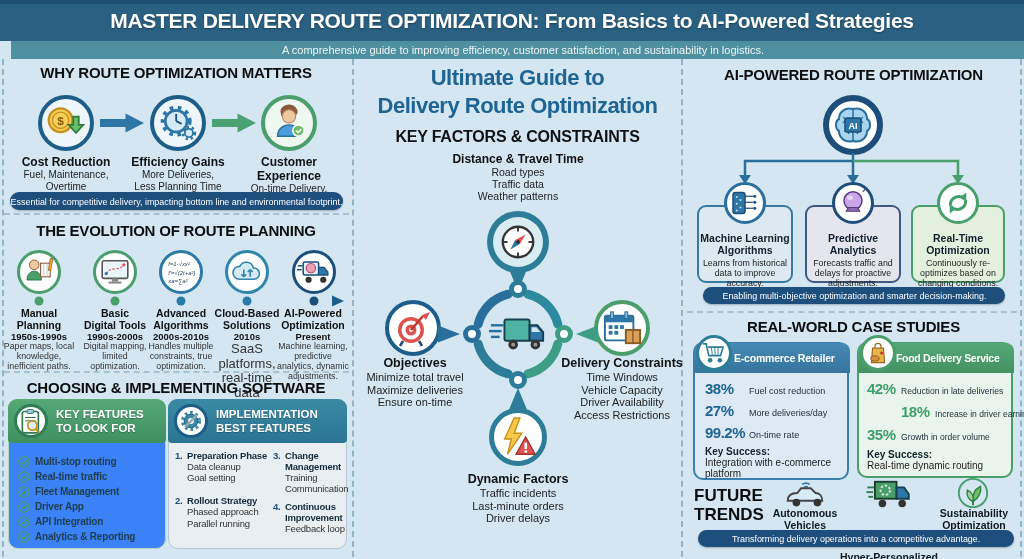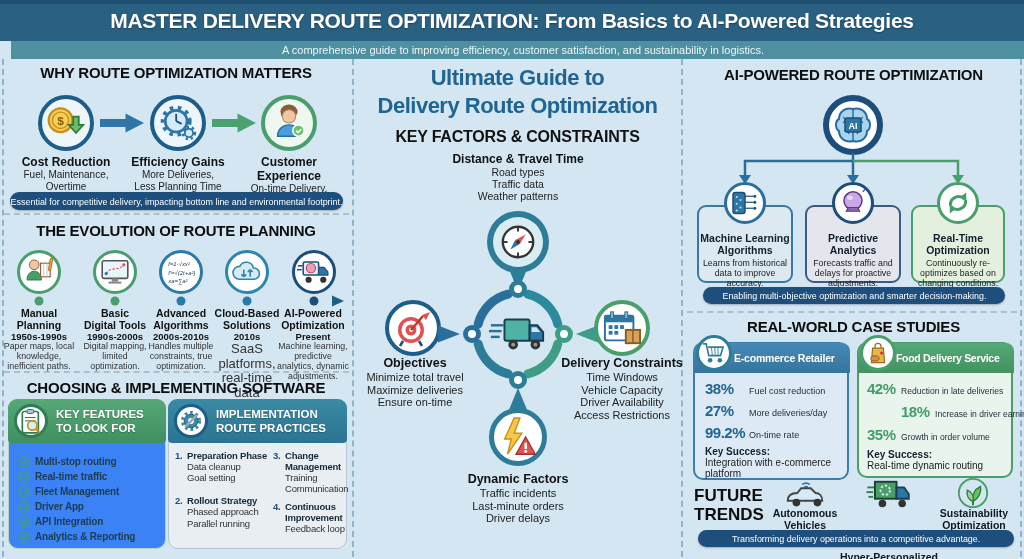--- a/index.html
+++ b/index.html
@@ -266,21 +266,21 @@
     <div class="a" style="left:-1px;top:-1px;width:179px;height:44px;background:linear-gradient(#3b8aa4,#2b7492);border-radius:9px 9px 4px 4px;"></div>
     <div class="a circle" style="left:5px;top:4px;width:34px;height:34px;border:3px solid #1d5d8a;background:#fff;">
       <svg width="26" height="26" viewBox="0 0 40 40">
         <circle cx="20" cy="20" r="13" fill="none" stroke="#3b8aa4" stroke-width="5" stroke-dasharray="4 4.5"></circle>
         <circle cx="20" cy="20" r="10.5" fill="#3b8aa4" stroke="#1d5d8a" stroke-width="1.5"></circle>
         <circle cx="20" cy="20" r="4.5" fill="#fff"></circle>
         <line x1="12" y1="28" x2="28" y2="12" stroke="#9aa7b0" stroke-width="4" stroke-linecap="round"></line>
       </svg>
     </div>
     <div class="a b pre" style="left:47px;top:7px;width:128px;font-size:11.5px;line-height:1.25;color:#fff;text-shadow:0 1px 1px rgba(0,0,0,.25);">IMPLEMENTATION
-ROUTE PRACTICES</div>
+BEST FEATURES</div>
     <div class="a" style="left:6px;top:50px;width:94px;">
       <div class="step">
         <span class="snum">1.</span>
         <span class="slab">Preparation Phase</span>
         <div class="sdet pre">Data cleanup
 Goal setting</div>
       </div>
       <div class="step" style="margin-top:12px;">
         <span class="snum">2.</span>
         <span class="slab">Rollout Strategy</span>

